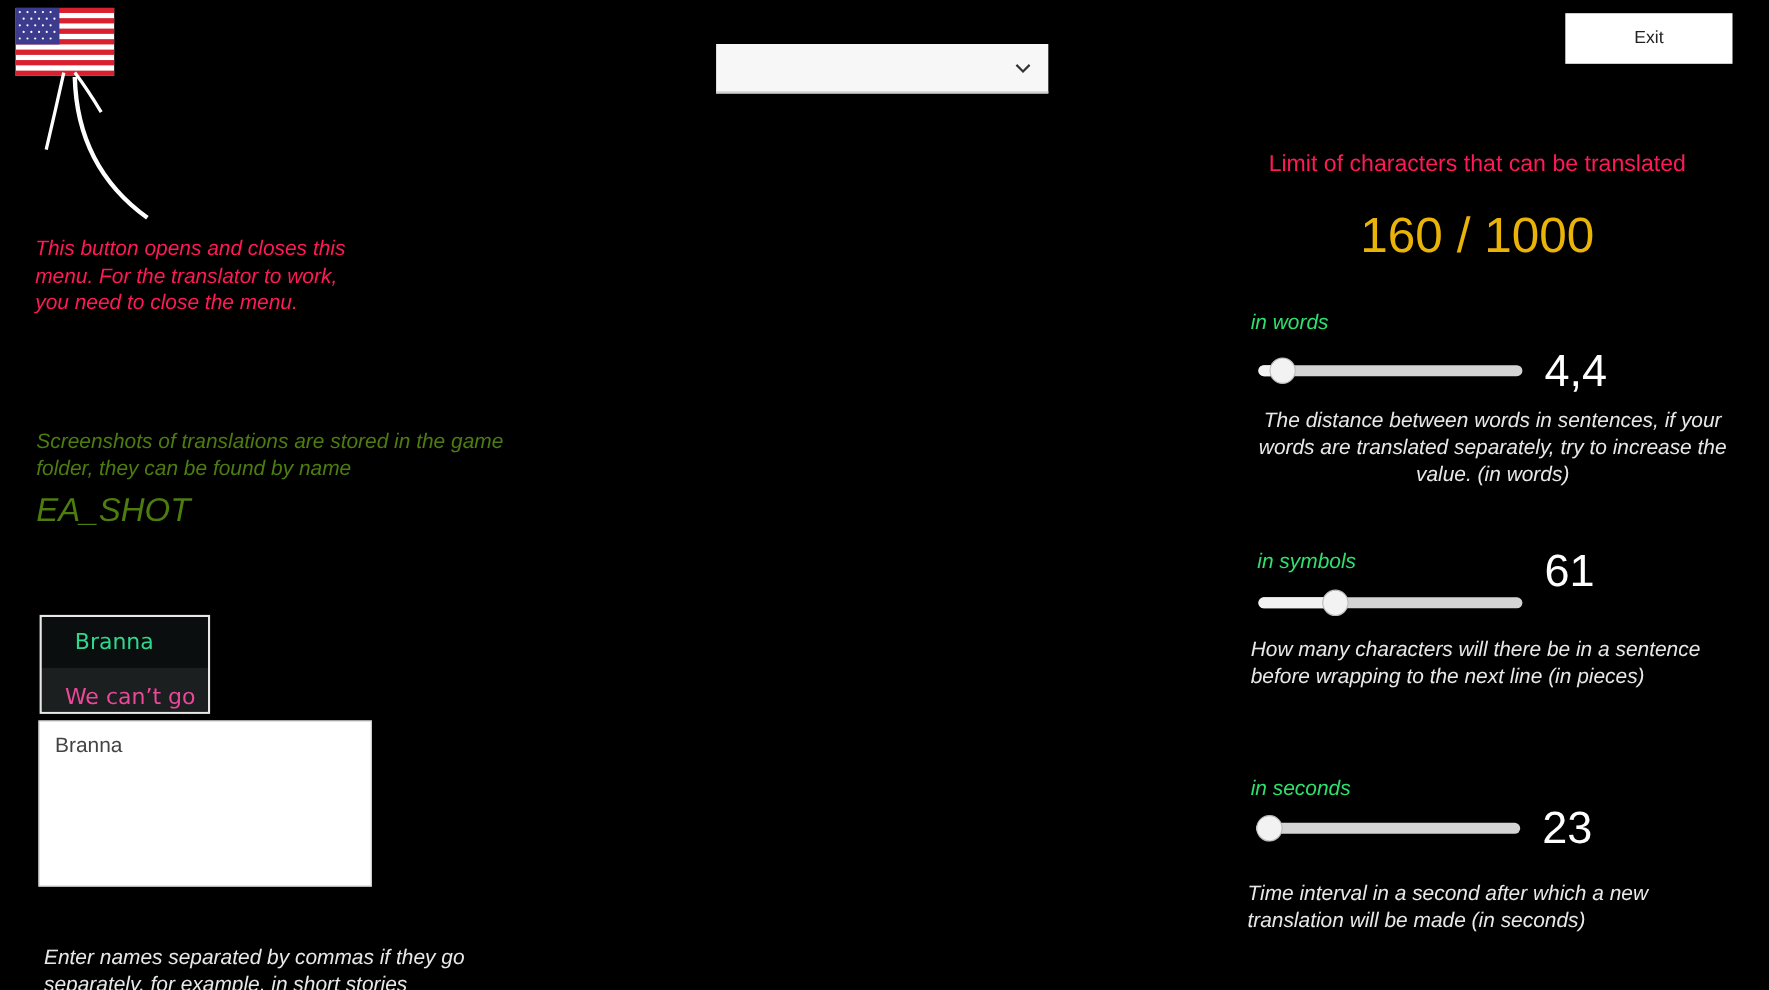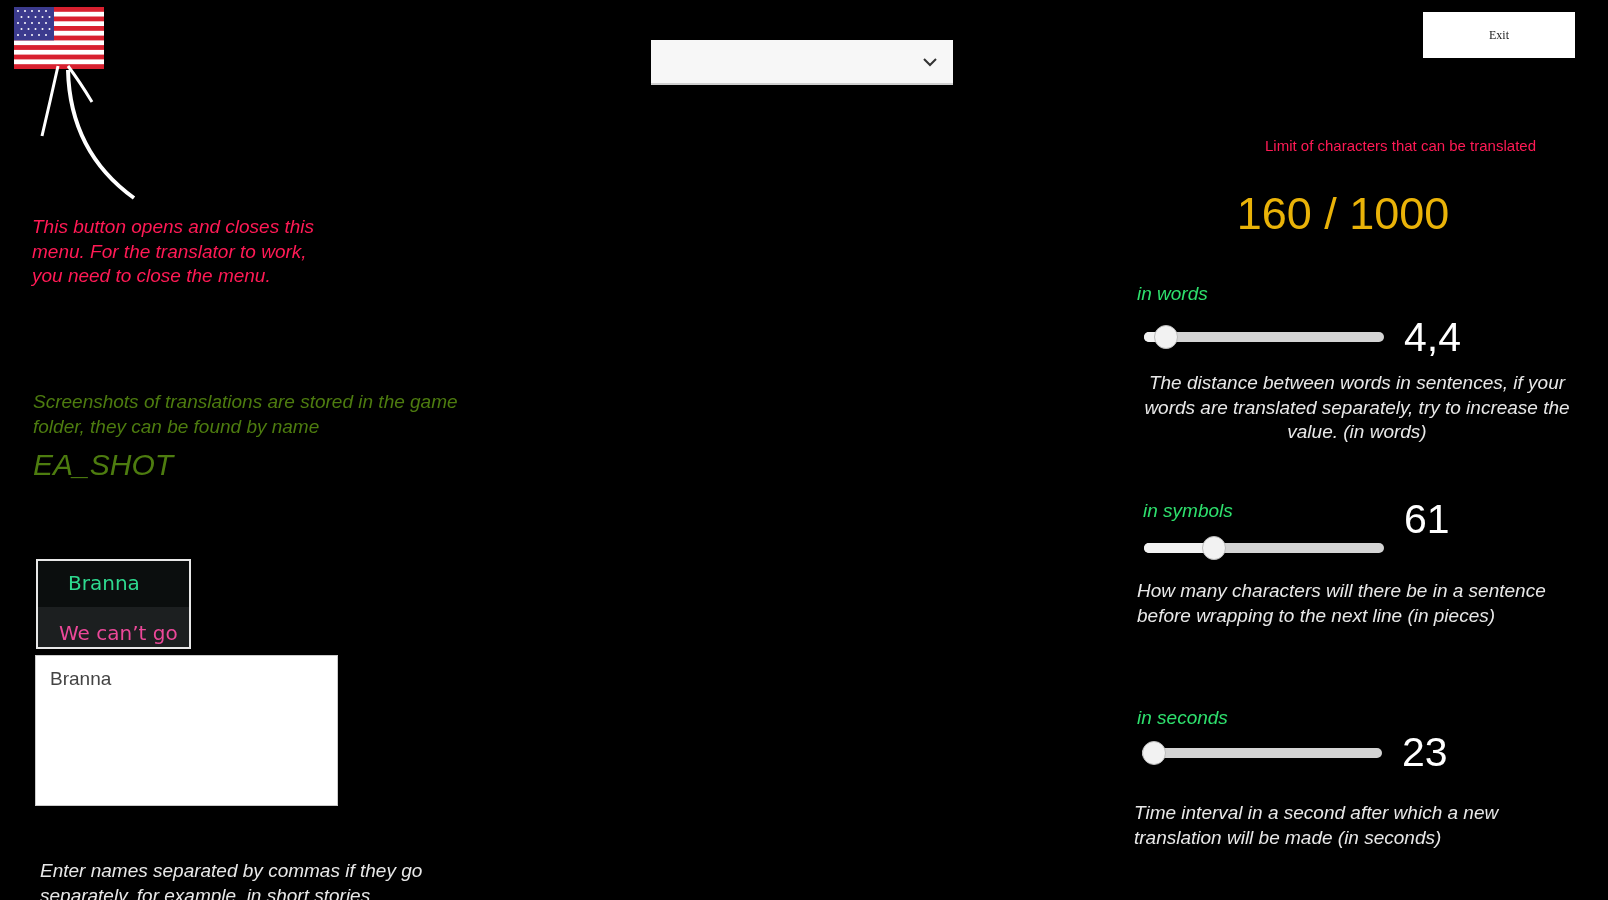--- a/index.html
+++ b/index.html
@@ -18,24 +18,24 @@
     
     #lang-dd {
       left:651px; top:40px; width:302px; height:45px; background:#f7f7f7;
       border-bottom:2px solid #cfcfcf; box-sizing:border-box; cursor:pointer;
     }
     #lang-dd .val { position:absolute; left:0; right:0; top:12px; text-align:center; color:#333; font-size:20px; }
     #lang-dd .chev { position:absolute; right:14px; top:13px; width:18px; height:18px; }
     
     #exit-btn {
       left:1423px; top:12px; width:152px; height:46px; background:#fff; border:none;
-      color:#222; font-size:12px; font-family:Liberation Serif, serif; cursor:pointer; padding:0;
+      color:#222; font-size:16px; font-family:Liberation Sans, sans-serif; cursor:pointer; padding:0;
     }
     
-    #limit-label { left:1150px; top:137px; width:386px; text-align:right; color:#ff1a55; font-size:15px; }
+    #limit-label { left:1150px; top:137px; width:386px; text-align:center; color:#ff1a55; font-size:21px; }
     #limit-value { left:1150px; top:188px; width:386px; text-align:center; color:#eab308; font-size:45px; }
     
     .slider { position:absolute; width:240px; height:24px; cursor:pointer; }
     .slider .track { position:absolute; left:0; right:0; top:7px; height:10px; background:#d4d4d4; border-radius:5px; }
     .slider .fill { position:absolute; left:0; top:7px; height:10px; background:#f2f2f2; border-radius:5px; }
     .slider .thumb { position:absolute; top:0; width:24px; height:24px; background:#f2f2f2; border-radius:50%; border:1px solid #bbb; box-sizing:border-box; margin-left:-12px; }
     .slider-value { position:absolute; font-size:41px; color:#fff; }
     
     #preview {
       left:36px; top:559px; width:155px; height:90px; border:2px solid #e8e8e8; box-sizing:border-box; overflow:hidden;

